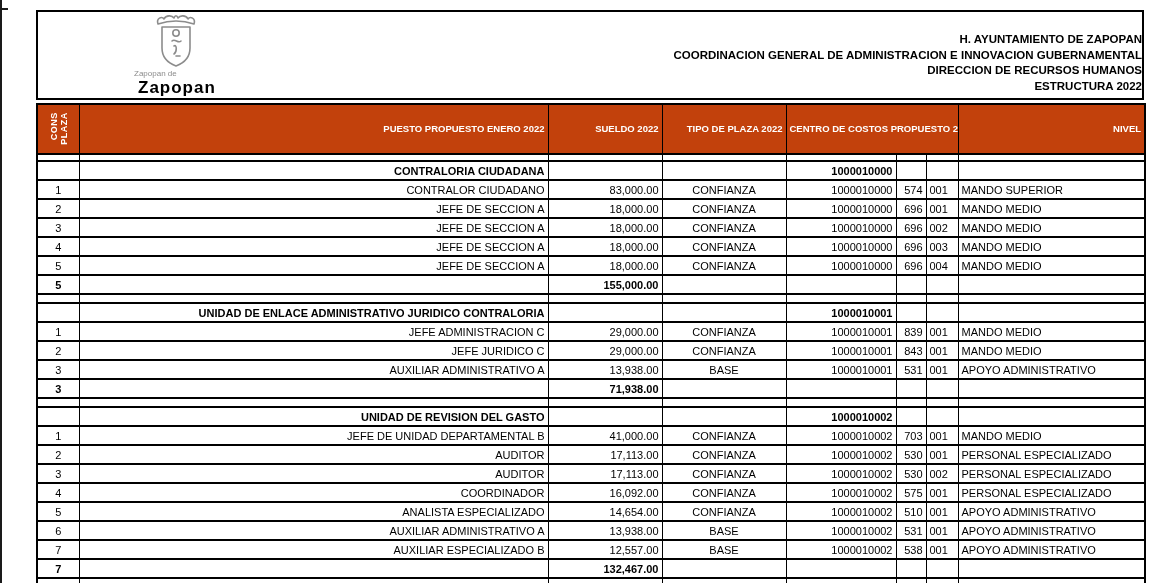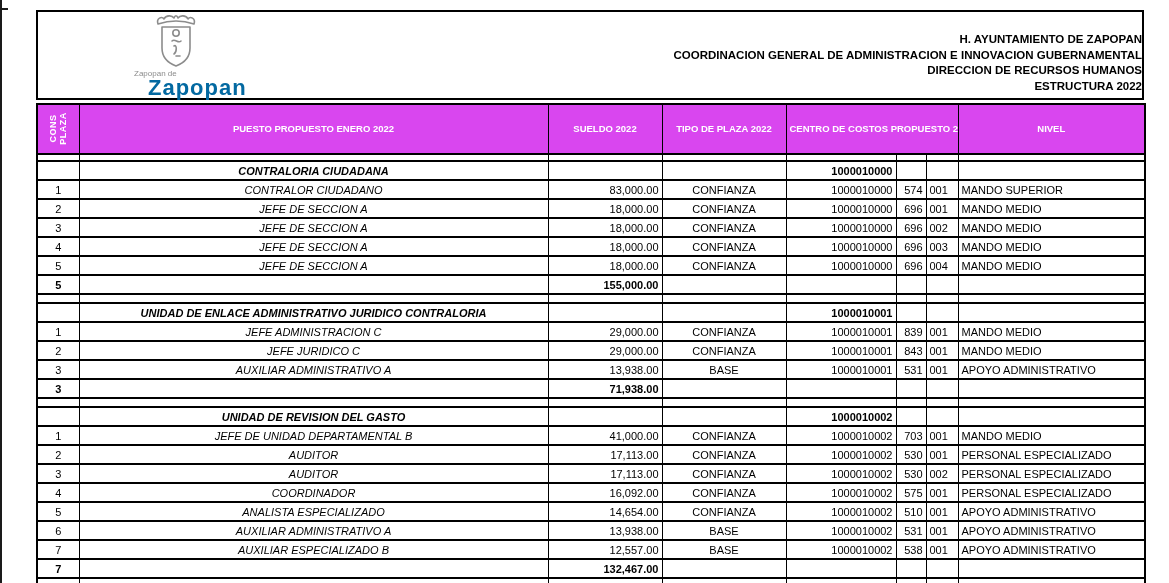--- a/index.html
+++ b/index.html
@@ -14,44 +14,44 @@
   .page-edge-tick{position:absolute;left:0;top:8px;width:8px;height:2px;background:#1a1a1a;}
 
   
   .header-band{
     position:absolute;left:36px;top:10px;width:1104px;height:86px;
     border:2px solid #000;background:#fff;
   }
   .logo-block{position:absolute;left:92px;top:2px;width:140px;text-align:left;}
   .crest{display:block;margin-left:20px;}
   .gobierno-label{font-size:8px;color:#8c8c8c;margin:0 0 0 4px;line-height:8px;}
-  .city-label{font-size:22px;font-weight:bold;color:#0369a1;letter-spacing:1px;margin:1px 0 0 18px;line-height:17px;}
+  .city-label{font-size:17px;font-weight:bold;color:#000000;letter-spacing:1px;margin:1px 0 0 8px;line-height:17px;}
   .titles{position:absolute;left:0;top:20px;width:100%;text-align:right;padding-left:34px;box-sizing:border-box;}
   .title-line{font-size:11.5px;font-weight:bold;line-height:15.5px;}
 
   
   table.structure{
     position:absolute;left:36px;top:103px;
     border-collapse:collapse;table-layout:fixed;width:1108px;
     font-size:11px;
   }
   table.structure td, table.structure th{
     border-left:1px solid #000;border-right:1px solid #000;
     border-top:2px solid #000;border-bottom:2px solid #000;
     padding:0 3px;overflow:hidden;white-space:nowrap;vertical-align:middle;
   }
   table.structure{border:2px solid #000;}
   thead th{
-    background:#d946ef;color:#ffffff;font-weight:bold;font-size:9.5px;
-    text-align:center;white-space:normal;line-height:1.35;height:48px;
+    background:#c2410c;color:#ffffff;font-weight:bold;font-size:9.5px;
+    text-align:right;white-space:normal;line-height:1.35;height:48px;
   }
   .cons-rot{display:inline-block;transform:rotate(-90deg);white-space:pre;font-size:9px;line-height:9.5px;letter-spacing:.5px;}
   
   td.c0{text-align:center;padding:0;}
-  td.c1{text-align:center;padding-left:4px;font-style:italic;}
+  td.c1{text-align:right;padding-left:4px;}
   td.c2{text-align:right;padding-right:28px;}
   td.c3{text-align:center;padding-left:3px;}
   td.c4{text-align:right;padding-right:5px;}
   td.c5{text-align:right;padding-right:4px;padding-left:1px;}
   td.c6{text-align:left;padding-left:3px;padding-right:1px;}
   td.c7{text-align:left;padding-left:4px;}
   tr.row-section td, tr.row-total td{font-weight:bold;}
   tr.row-data td, tr.row-section td, tr.row-total td{height:17px;}
   tr.row-spacer-small td{height:5px;}
   tr.row-spacer td{height:7px;}

